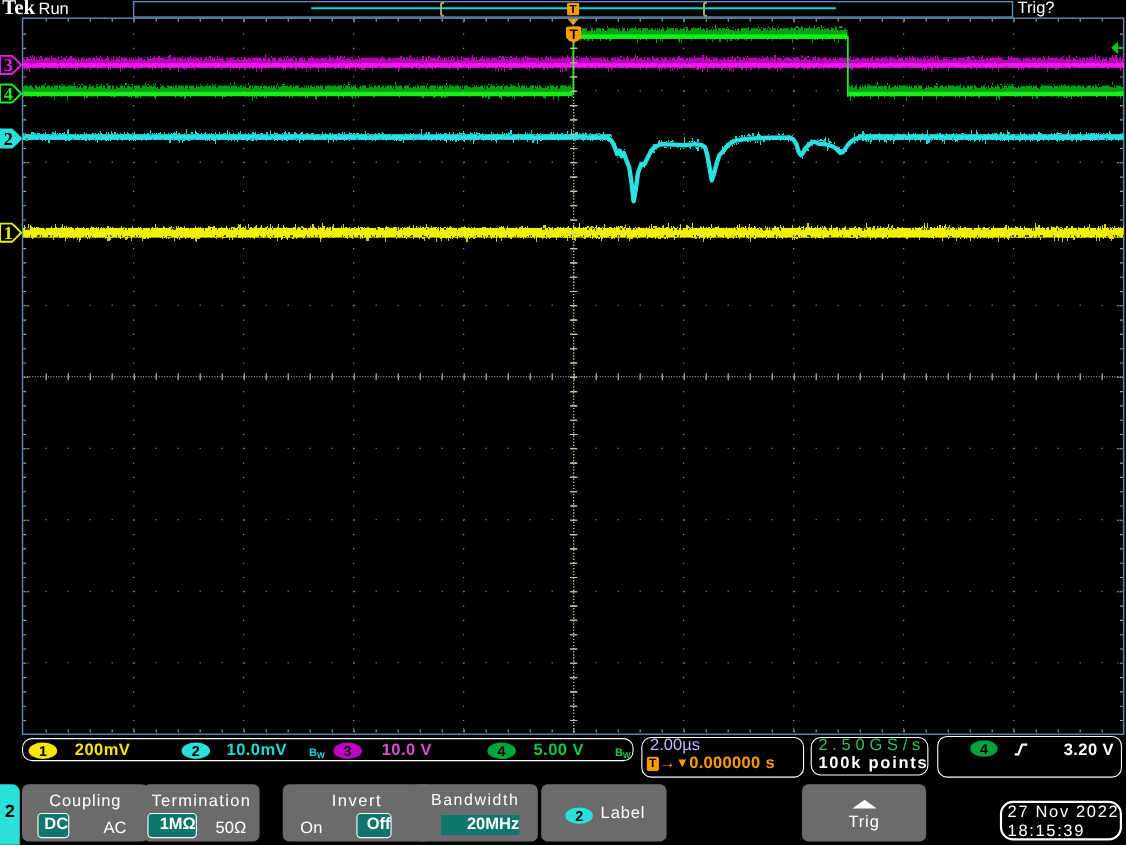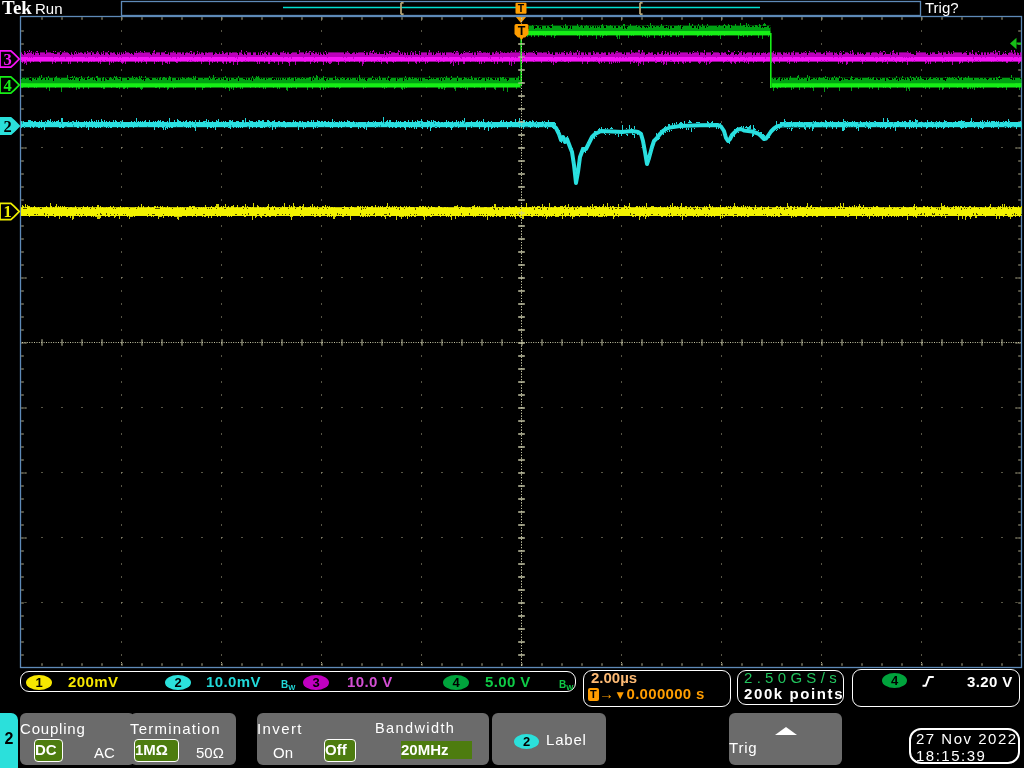--- a/index.html
+++ b/index.html
@@ -1,23 +1,23 @@
 <!DOCTYPE html>
 <html><head><meta charset="utf-8"><style>
 *{margin:0;padding:0;box-sizing:border-box}
 html,body{width:1024px;height:768px;background:#000;overflow:hidden;
  font-family:"Liberation Sans",sans-serif;-webkit-font-smoothing:antialiased}
 .abs{position:absolute;white-space:nowrap}
 .sbox{position:absolute;border:1.6px solid #fff;border-radius:9px;background:#000}
 .ell{position:absolute;border-radius:50%;color:#000;font-weight:bold;font-size:13px;
  text-align:center;line-height:15px}
 .btn{position:absolute;top:713px;height:52px;background:#6b6b6b;border-radius:6px;color:#fff}
-.btitle{position:absolute;top:7px;width:100%;text-align:left;font-size:15px;letter-spacing:0.8px}
-.hl{position:absolute;background:#4d7c0f;border:1.6px solid #fff;border-radius:4px;
- color:#fff;font-weight:bold;font-size:15px;text-align:left}
+.btitle{position:absolute;top:7px;width:100%;text-align:center;font-size:15px;letter-spacing:0.8px}
+.hl{position:absolute;background:#0f766e;border:1.6px solid #fff;border-radius:4px;
+ color:#fff;font-weight:bold;font-size:15px;text-align:right}
 .b2{position:absolute;color:#fff;font-size:15px}
 </style></head>
 <body>
 <svg width="1024" height="768" viewBox="0 0 1024 768" style="position:absolute;left:0;top:0">
     <rect x="121.5" y="1.5" width="799" height="14" fill="none" stroke="#5e8ab8" stroke-width="1.3"></rect>
     <line x1="283" y1="7.5" x2="760" y2="7.5" stroke="#00dfd0" stroke-width="1.6"></line>
     <path d="M401 2.8v11.4M401 2.8h2.6M401 14.2h2.6" stroke="#b3a273" stroke-width="1.8" fill="none"></path>
     <path d="M640 2.8v11.4M640 2.8h2.6M640 14.2h2.6" stroke="#b3a273" stroke-width="1.8" fill="none"></path>
     <rect x="515.5" y="2.8" width="11" height="11" rx="1" fill="#ff9d00"></rect>
     <text x="521" y="12" font-family="Liberation Sans,sans-serif" font-size="10.5" font-weight="bold" fill="#000" text-anchor="middle">T</text>
@@ -132,28 +132,28 @@
   <div class="abs" style="left:185px;top:1px;color:#21d9d9;font-weight:bold;font-size:15px;letter-spacing:0.4px">10.0mV</div>
   <div class="abs" style="left:260px;top:2px;color:#21d9d9"><span style="font-size:10px;font-weight:bold">B<span style="font-size:7.5px;vertical-align:-2px">W</span></span></div>
   <div class="ell" style="left:282px;top:2.7px;width:26px;height:15px;background:#c000c0">3</div>
   <div class="abs" style="left:326px;top:1px;color:#d44fd4;font-weight:bold;font-size:15px;letter-spacing:0.4px">10.0 V</div>
   <div class="ell" style="left:422px;top:2.7px;width:26px;height:15px;background:#00a33c">4</div>
   <div class="abs" style="left:464px;top:1px;color:#0ecb46;font-weight:bold;font-size:15px;letter-spacing:0.4px">5.00 V</div>
   <div class="abs" style="left:538px;top:2px;color:#0ecb46"><span style="font-size:10px;font-weight:bold">B<span style="font-size:7.5px;vertical-align:-2px">W</span></span></div>
 </div>
 
 <div class="sbox" style="left:583px;top:670px;width:148px;height:37px">
-  <div class="abs" style="left:7px;top:-2px;color:#fdba74;font-weight:bold;font-size:15px">2.00µs</div>
+  <div class="abs" style="left:7px;top:-2px;color:#c4b5fd;font-weight:normal;font-size:15px">2.00µs</div>
   <div class="abs" style="left:4px;top:13.5px;color:#ff9d00;font-weight:bold;font-size:15px;letter-spacing:0.3px">
     <span style="display:inline-block;background:#ff9d00;color:#000;width:11px;height:13px;border-radius:2px;text-align:center;font-size:11px;line-height:13px;vertical-align:1px">T</span><span style="font-weight:normal">→</span><span style="font-size:12px;vertical-align:0.5px">▼</span>0.000000 s</div>
 </div>
 
 <div class="sbox" style="left:737px;top:670px;width:107px;height:35px">
   <div class="abs" style="left:6px;top:-2px;color:#22c55e;font-weight:normal;font-size:15px;letter-spacing:4.3px">2.50GS/s</div>
-  <div class="abs" style="left:6px;top:13.5px;color:#fff;font-weight:bold;font-size:15px;letter-spacing:1.6px">200k points</div>
+  <div class="abs" style="left:6px;top:13.5px;color:#fff;font-weight:bold;font-size:15px;letter-spacing:1.6px">100k points</div>
 </div>
 
 <div class="sbox" style="left:852px;top:669px;width:168px;height:38px">
   <div class="ell" style="left:29px;top:3px;width:25px;height:15px;background:#00a33c">4</div>
   <svg class="abs" style="left:69px;top:5px" width="13" height="13" viewBox="0 0 13 13">
     <path d="M0.5 10.8h3.2L7.2 2h4.6" fill="none" stroke="#fff" stroke-width="2"></path>
   </svg>
   <div class="abs" style="left:114px;top:2.5px;color:#fff;font-weight:bold;font-size:15px;letter-spacing:0.4px">3.20 V</div>
 </div>
 

